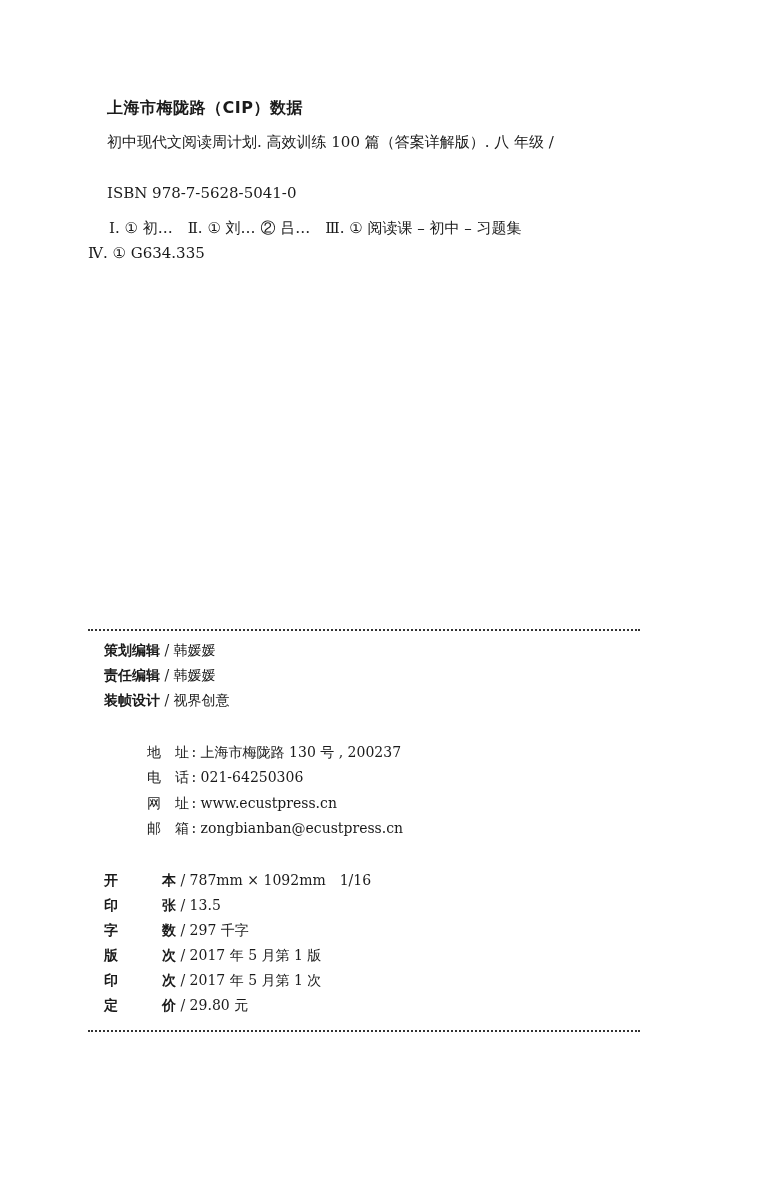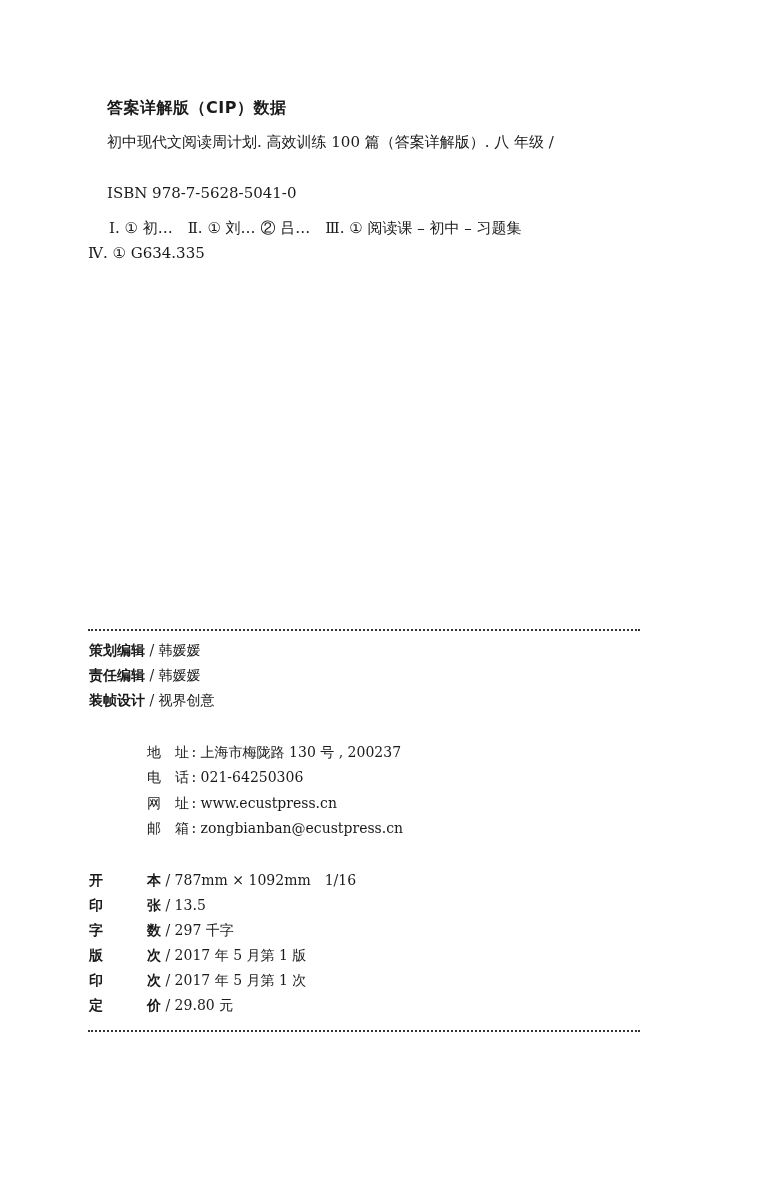--- a/index.html
+++ b/index.html
@@ -9,37 +9,37 @@
   }
   .page { position: absolute; left: 0; top: 0; width: 780px; height: 1187px; }
   .cip-title {
     position: absolute; left: 107px; top: 98px; font-family: "DejaVu Sans", "Liberation Sans", sans-serif;
     font-weight: bold; font-size: 16px; letter-spacing: 0.5px;
   }
   .line { position: absolute; font-size: 15px; white-space: nowrap; }
   .dots {
     position: absolute; left: 88px; width: 552px; height: 0; border-top: 2px dotted #333;
   }
-  .credit { position: absolute; left: 89px; font-size: 14px; white-space: nowrap; }
+  .credit { position: absolute; left: 104px; font-size: 14px; white-space: nowrap; }
   .credit .k { font-family: "DejaVu Sans", "Liberation Sans", sans-serif; font-weight: bold; }
   .credit .k2 { font-family: "DejaVu Sans", "Liberation Sans", sans-serif; font-weight: bold; display: inline-block; width: 58px; }
   .credit .k2b { font-family: "DejaVu Sans", "Liberation Sans", sans-serif; font-weight: bold; }
   .sub { position: absolute; left: 147px; font-size: 14px; white-space: nowrap; }
   .sub .sk { display: inline-block; width: 40px; }
   .footer {
     position: absolute; left: 0; width: 780px; top: 1047px; text-align: center;
     font-family: "DejaVu Sans", "Liberation Sans", sans-serif; font-size: 15px;
   }
 </style>
 </head>
 <body>
 
 <div class="page">
 
-  <div class="cip-title">答案详解版（CIP）数据</div>
+  <div class="cip-title">上海市梅陇路（CIP）数据</div>
 
   <div class="line" style="left:107px; top:133px;">初中现代文阅读周计划. 高效训练 100 篇（答案详解版）. 八 年级 /</div>
   <div class="line" style="left:107px; top:184px;">ISBN 978-7-5628-5041-0</div>
 
   <div class="line" style="left:109px; top:219px;">Ⅰ. ① 初…　Ⅱ. ① 刘… ② 吕…　Ⅲ. ① 阅读课 – 初中 – 习题集</div>
   <div class="line" style="left:88px; top:244px;">Ⅳ. ① G634.335</div>
 
 
   <div class="dots" style="top:629px;"></div>
 

